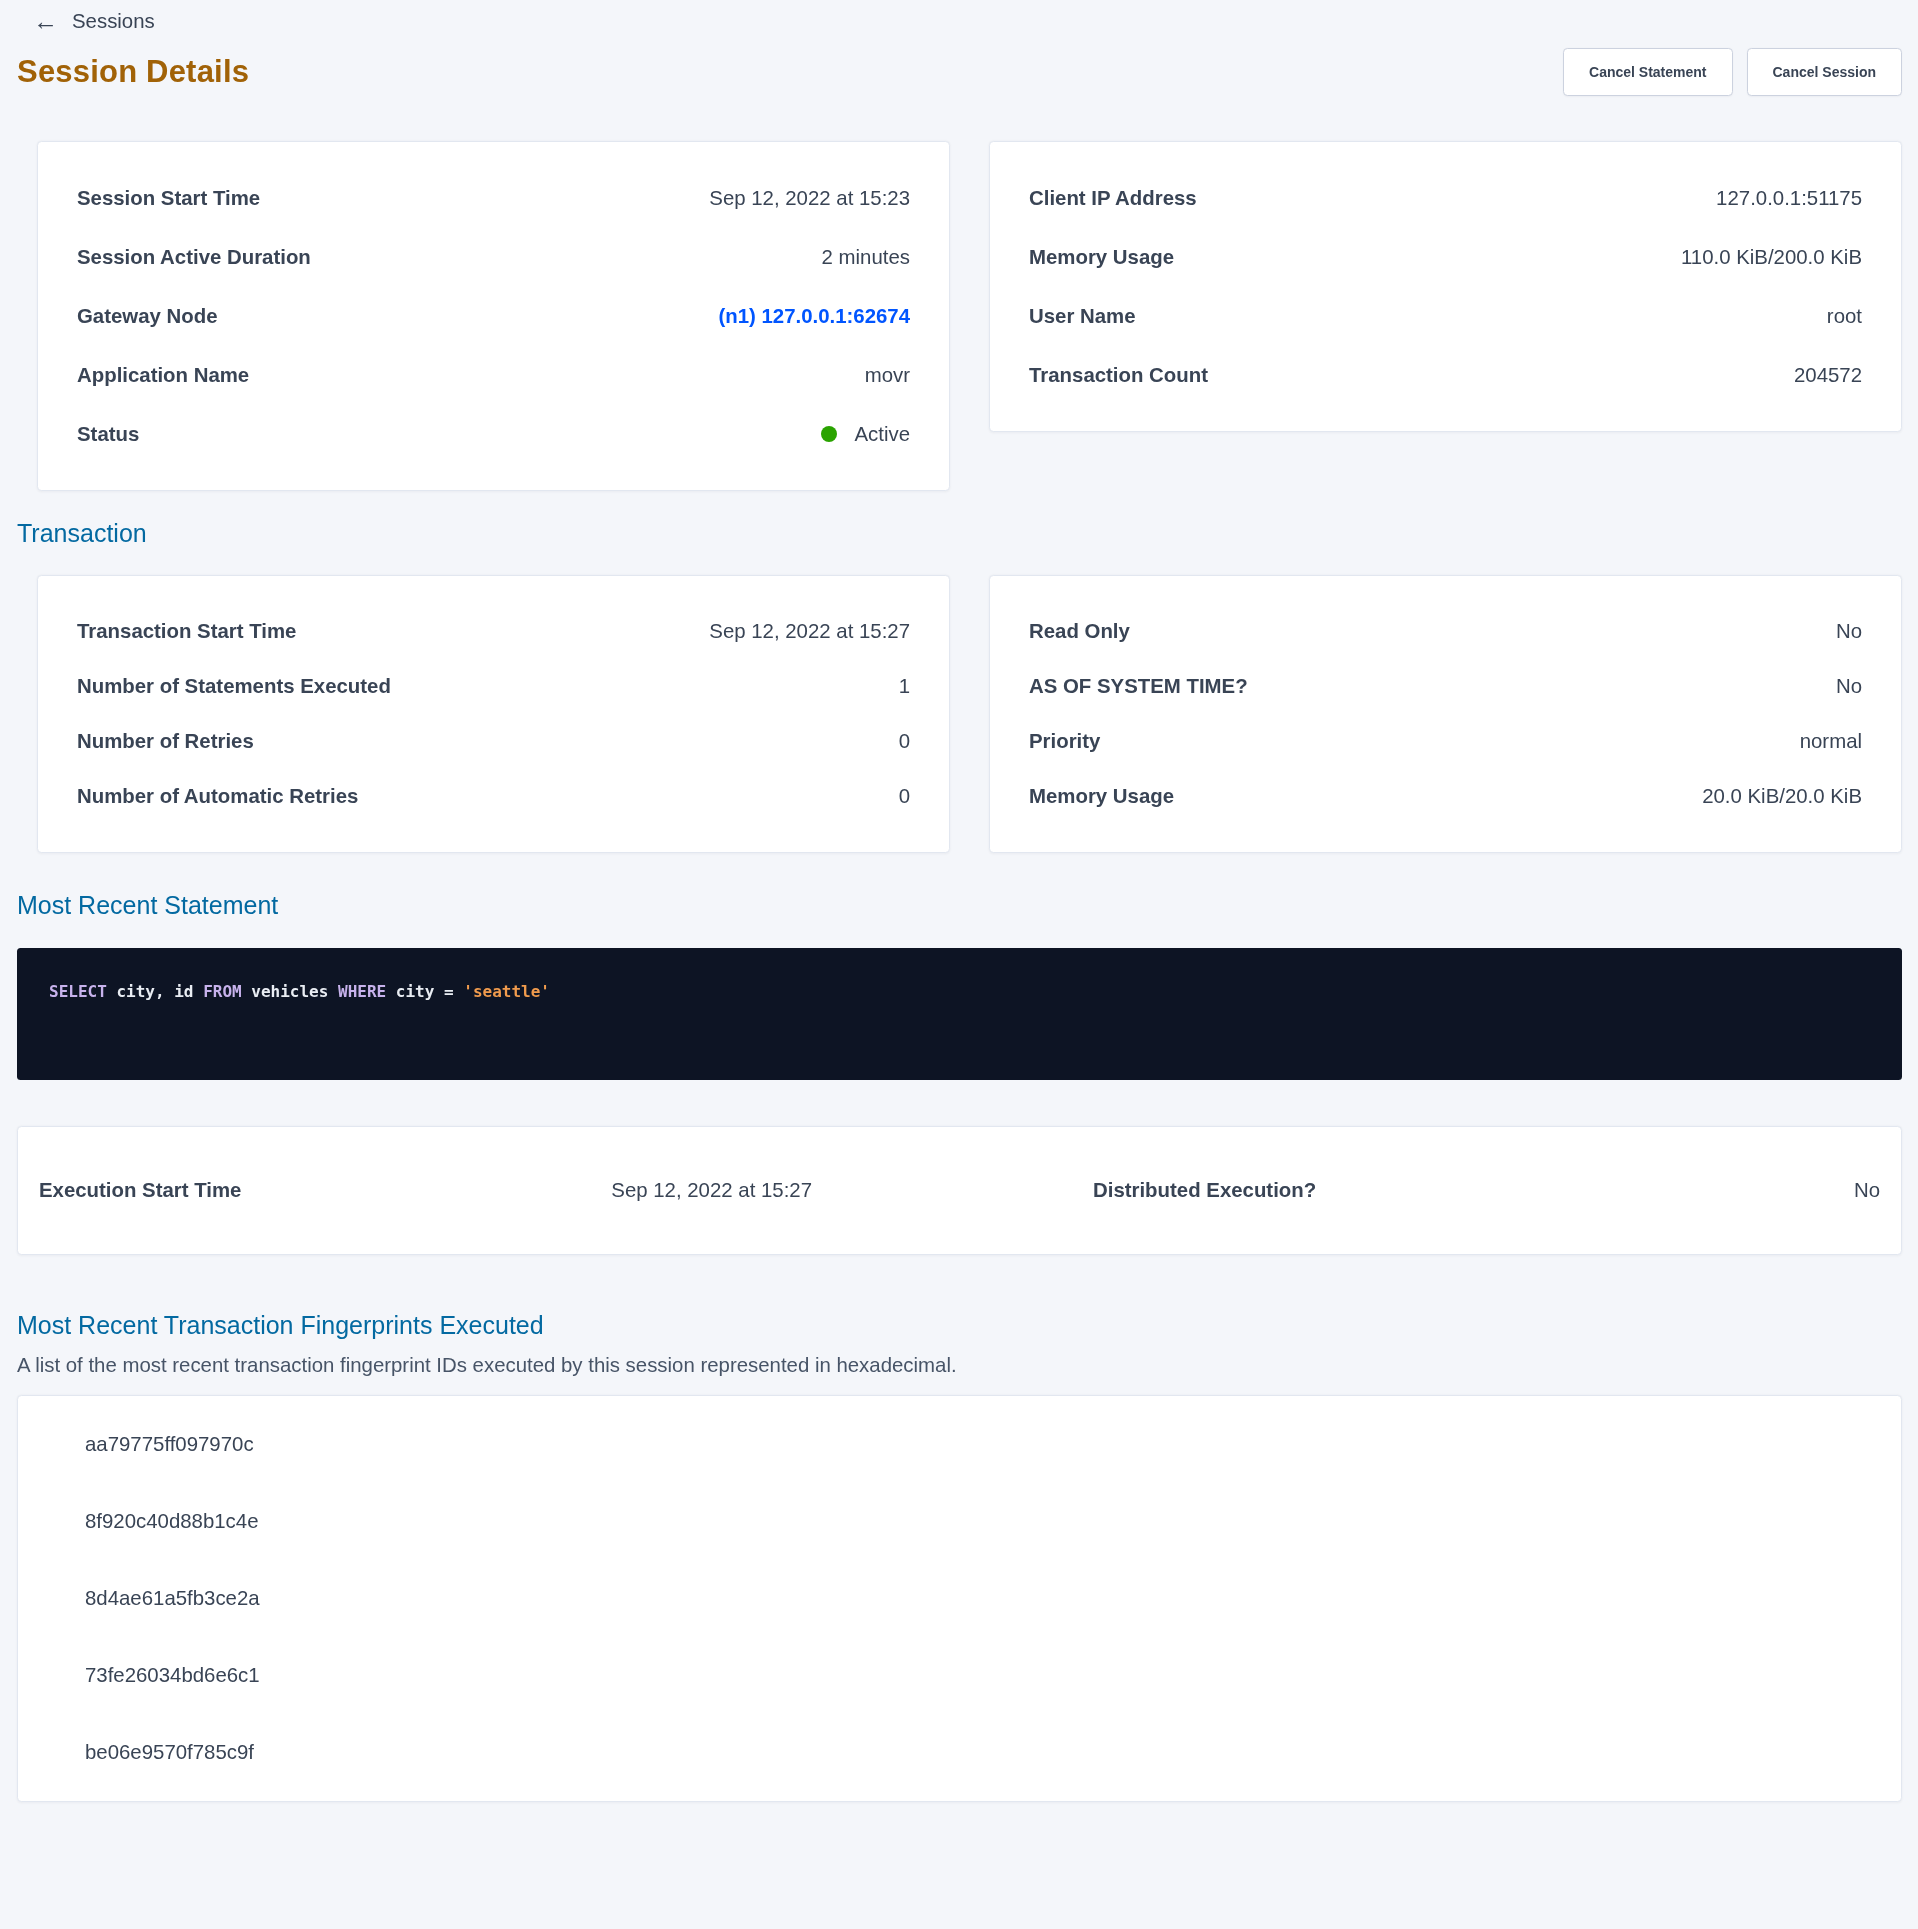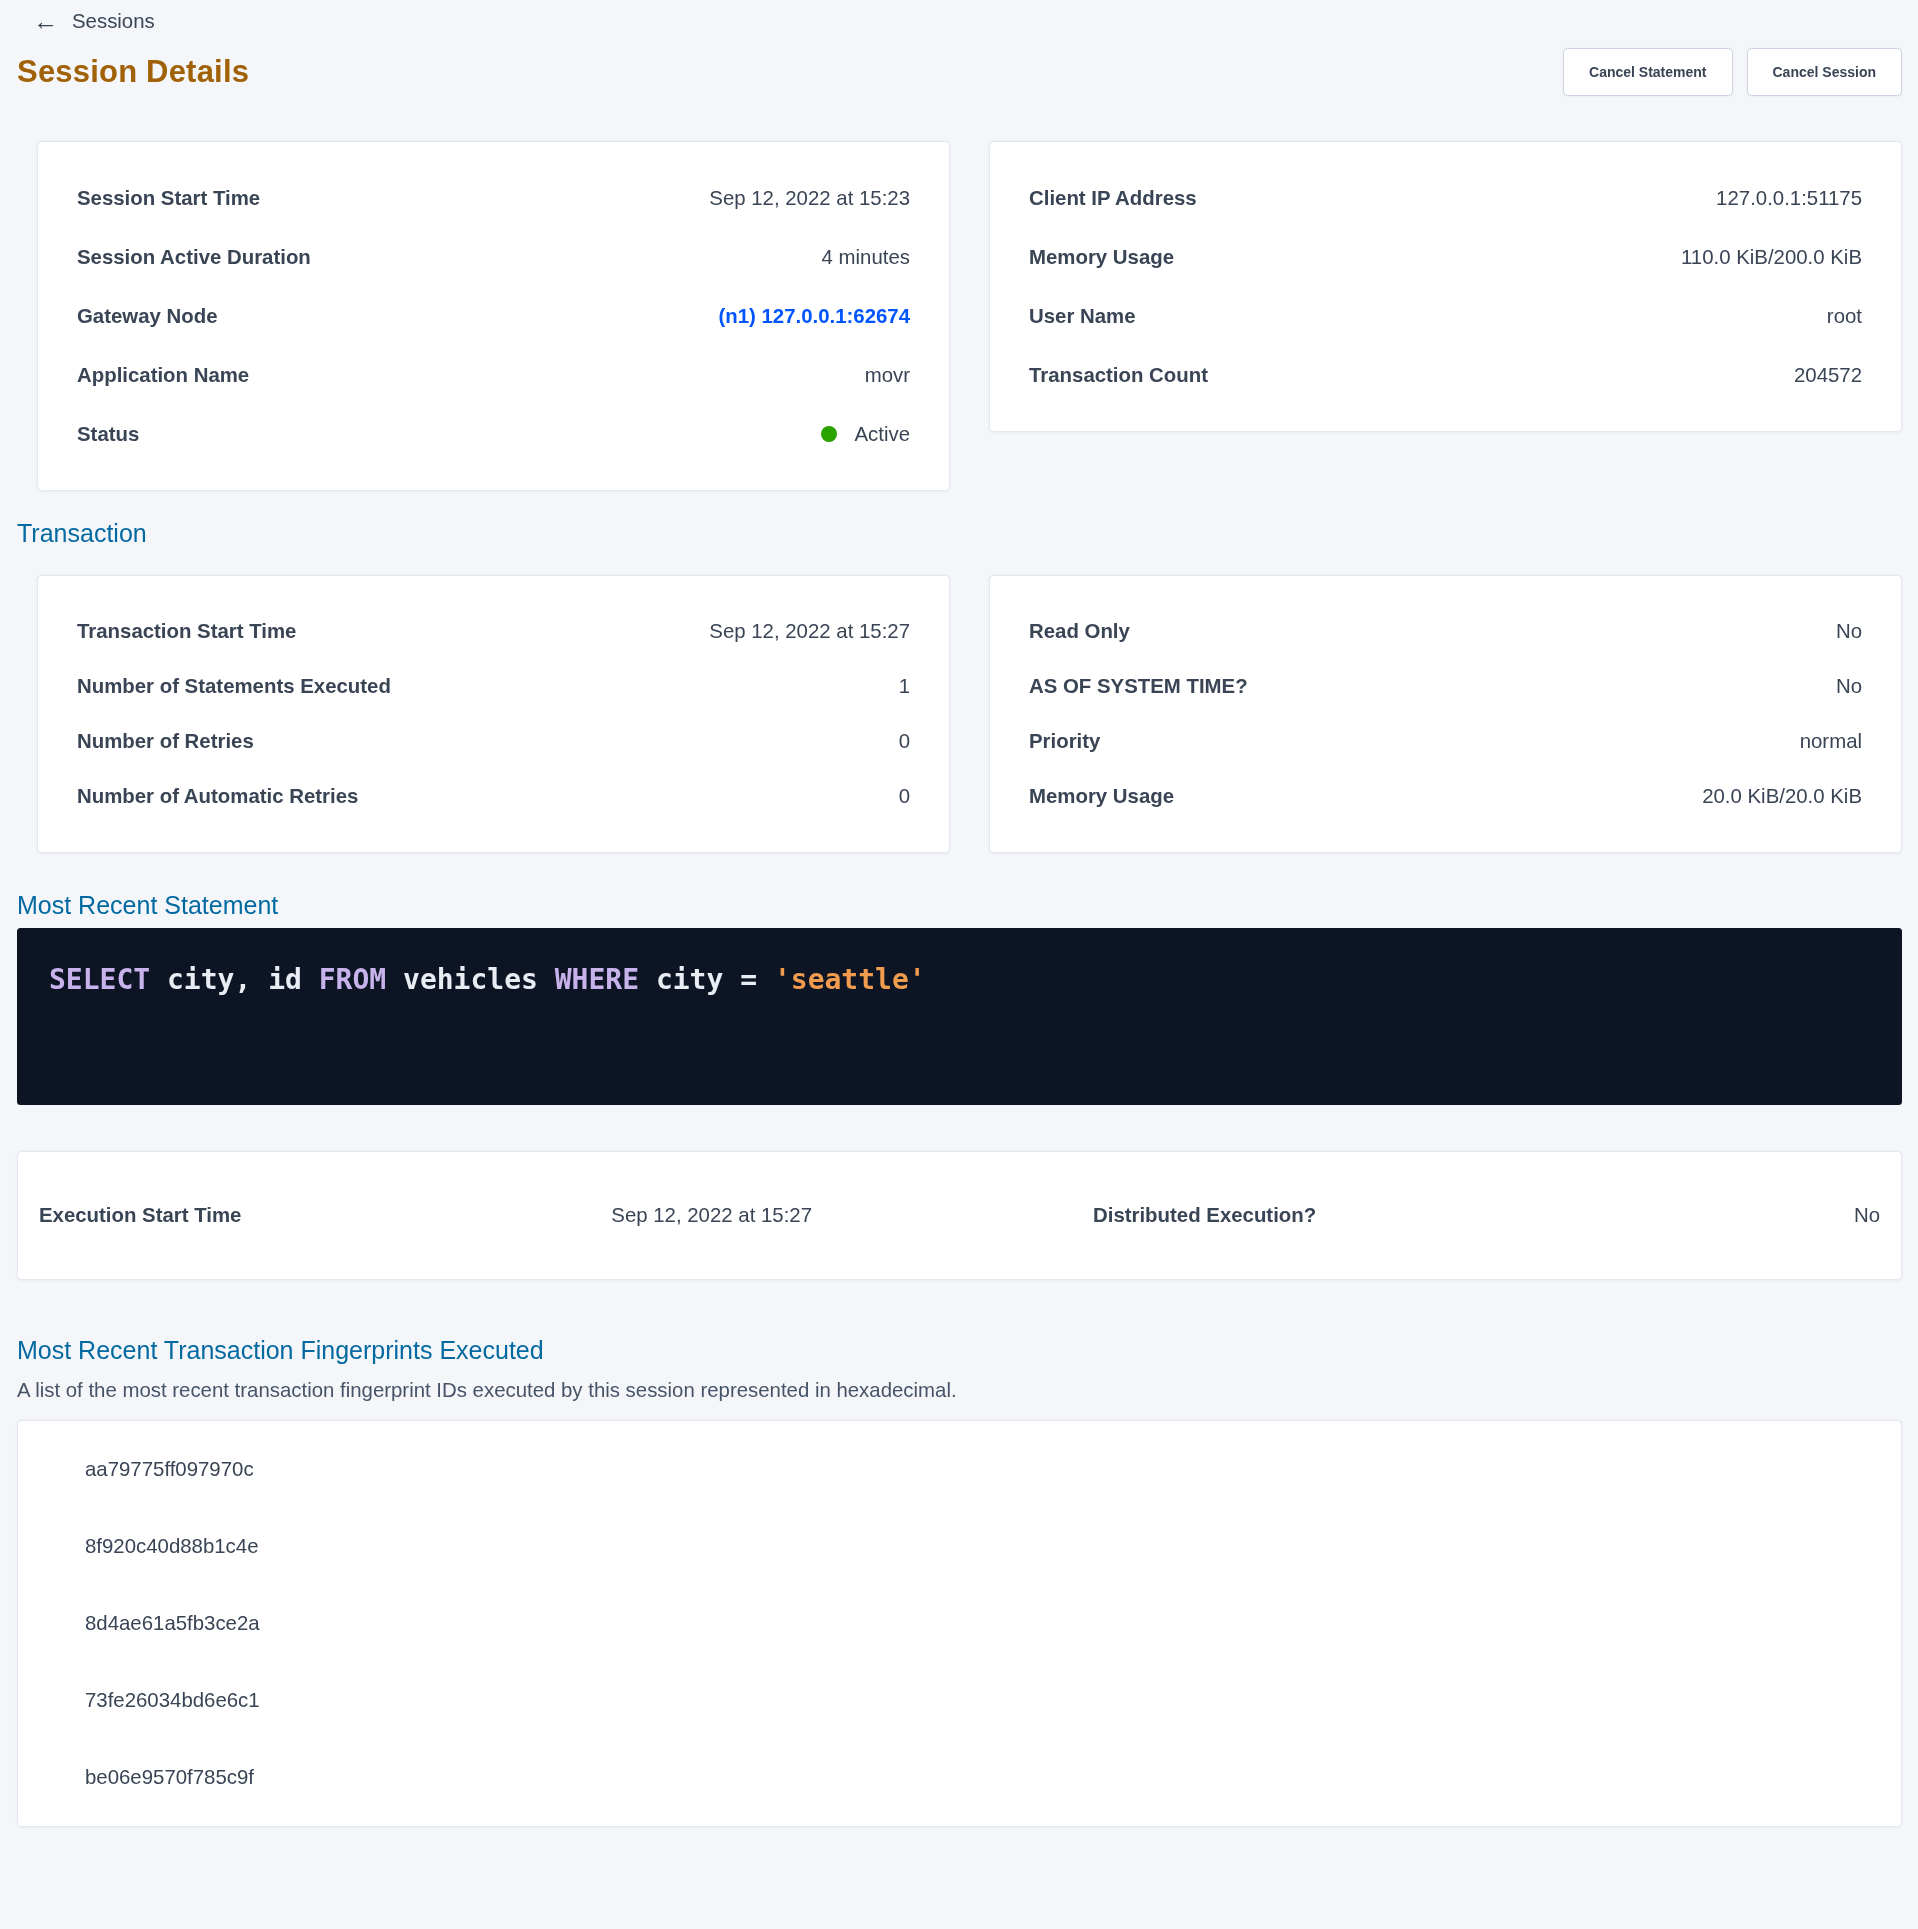--- a/index.html
+++ b/index.html
@@ -39,24 +39,24 @@
   .t-card .row{height:55px;}
   .t-card.pad{padding:28px 39px;}
   .lbl{font-size:20.4px;font-weight:bold;color:#394455;}
   .val{font-size:20.4px;color:#394455;}
   .val.link{color:var(--link);font-weight:bold;text-decoration:none;cursor:pointer;}
   .status-wrap{display:flex;align-items:center;gap:17.7px;}
   .dot{width:16px;height:16px;border-radius:50%;background:var(--green);}
   .section-h{font-size:25px;font-weight:400;color:#0369a1;margin-top:26.6px;height:32px;display:flex;align-items:center;}
   .section-h.stmt{margin-top:37px;}
   .codeblock{
-    margin-top:6px;background:var(--code-bg);border-radius:3.5px;height:177px;
+    margin-top:26px;background:var(--code-bg);border-radius:3.5px;height:132px;
     padding:34px 32px;white-space:pre;
     font-family:"DejaVu Sans Mono","Liberation Mono",monospace;
-    font-size:28px;font-weight:bold;line-height:1.3;color:var(--code-pl);
+    font-size:16px;font-weight:bold;line-height:1.3;color:var(--code-pl);
   }
   .codeblock .kw{color:var(--code-kw);}
   .codeblock .pl{color:var(--code-pl);}
   .codeblock .str{color:var(--code-str);}
   .exec-card{margin-top:46px;height:129px;display:flex;align-items:center;padding:0 21px;}
   .exec-half{display:flex;align-items:center;justify-content:space-between;}
   .exec-left{width:773px;}
   .exec-right{flex:1;margin-left:281px;}
   .fp-heading{margin-top:55px;}
   .fp-desc{font-size:20.4px;color:var(--muted);margin-top:10.6px;height:26.6px;display:flex;align-items:center;}
@@ -80,21 +80,21 @@
 </div>
 
 <div class="cards">
   <div class="card pad">
     <div class="row">
       <span class="lbl">Session Start Time</span>
       <span class="val">Sep 12, 2022 at 15:23</span>
     </div>
     <div class="row">
       <span class="lbl">Session Active Duration</span>
-      <span class="val">4 minutes</span>
+      <span class="val">2 minutes</span>
     </div>
     <div class="row">
       <span class="lbl">Gateway Node</span>
       <a class="val link">(n1) 127.0.0.1:62674</a>
     </div>
     <div class="row">
       <span class="lbl">Application Name</span>
       <span class="val">movr</span>
     </div>
     <div class="row">

